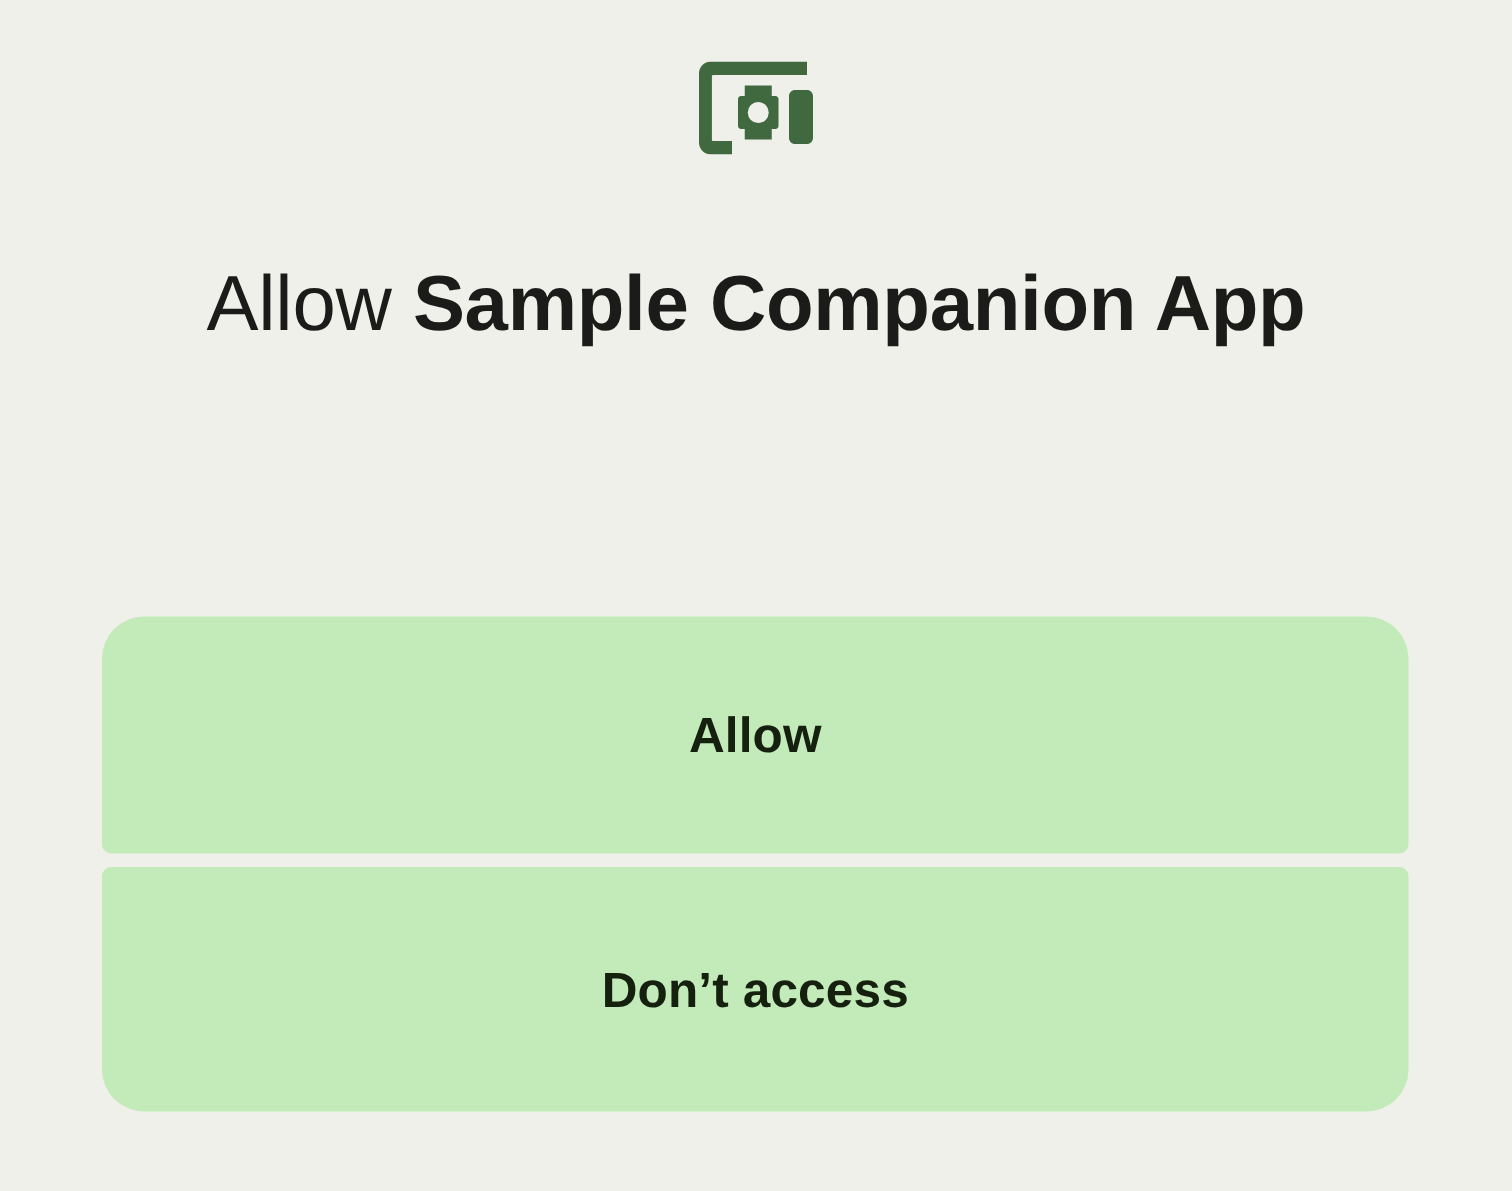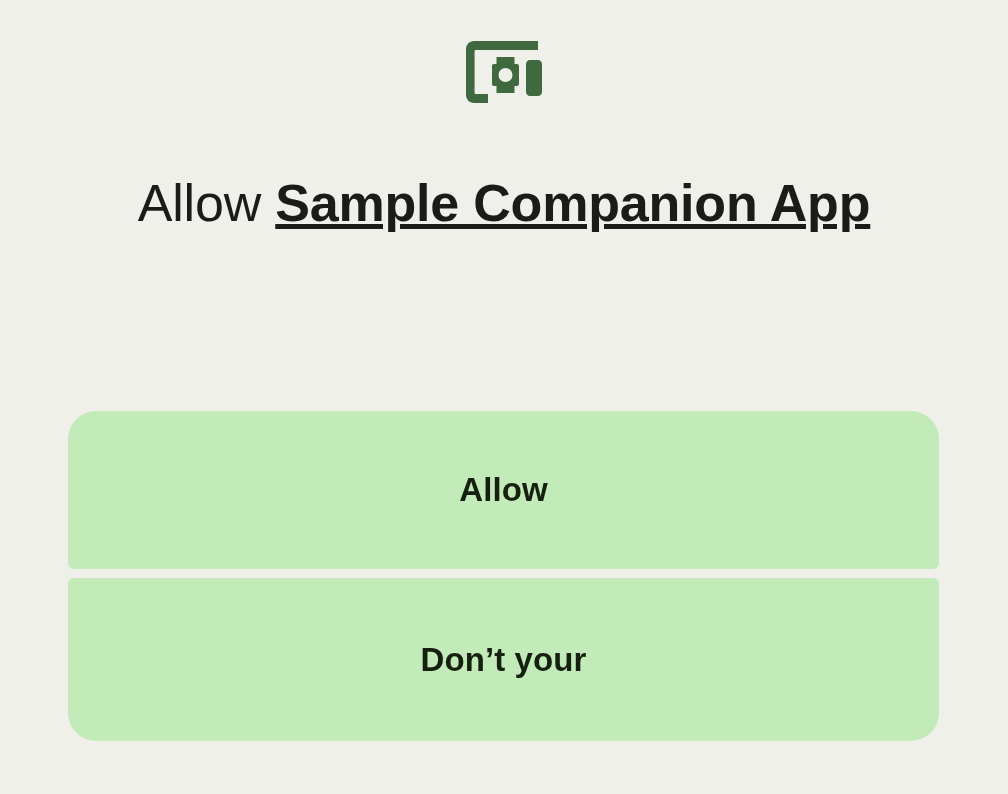--- a/index.html
+++ b/index.html
@@ -48,21 +48,20 @@
     text-align: center;
     color: #1B1C19;
     font-size: 52px;
     line-height: 70px;
     font-weight: 400;
     letter-spacing: -0.2px;
     white-space: nowrap;
   }
   .headline .strong {
     font-weight: 700;
-    text-decoration: underline;
   }
   .headline .line {
     display: block;
   }
 
   
   .actions {
     position: absolute;
     left: 68px;
     top: 411px;
@@ -115,16 +114,16 @@
       <path fill="#41693F" d="M64 19 L72 19 C74.2 19 76 20.8 76 23 L76 51 C76 53.2 74.2 55 72 55 L64 55 C61.8 55 60 53.2 60 51 L60 23 C60 20.8 61.8 19 64 19 Z M64.6 26 L71.4 26 C71.7 26 72 26.3 72 26.6 L72 47.4 C72 47.7 71.7 48 71.4 48 L64.6 48 C64.3 48 64 47.7 64 47.4 L64 26.6 C64 26.3 64.3 26 64.6 26 Z"></path>
     </svg>
   </div>
 
   <div class="headline">
     <span class="line"><span>Allow </span><span class="strong">Sample Companion App</span></span>
   </div>
 
   <div class="actions">
     <button class="action-btn primary">Allow</button>
-    <button class="action-btn secondary">Don’t your</button>
+    <button class="action-btn secondary">Don’t access</button>
   </div>
 
 </div>
 
 </body></html>

